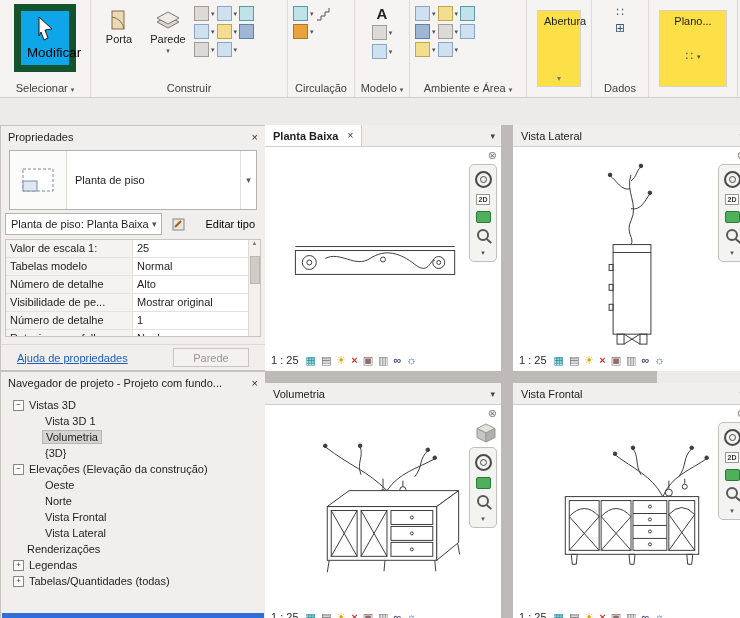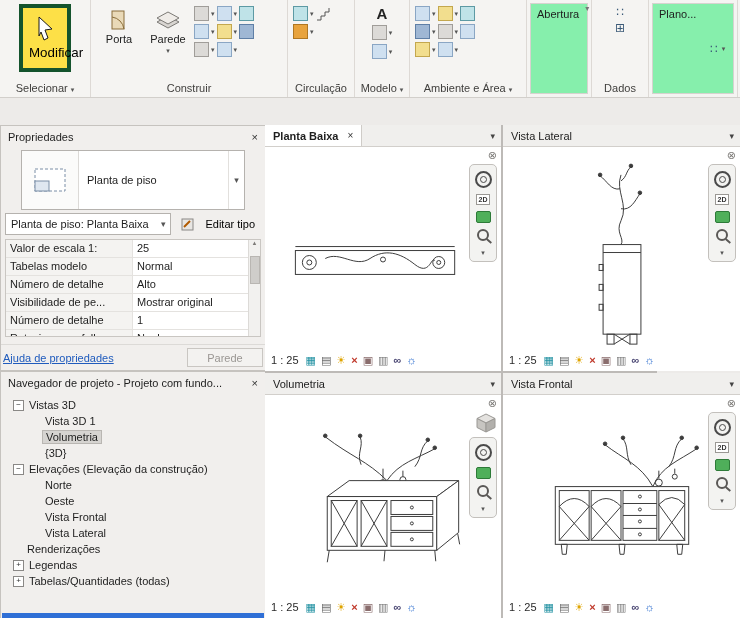--- a/index.html
+++ b/index.html
@@ -5,72 +5,72 @@
   html,body{margin:0;padding:0}
   body{width:740px;height:618px;overflow:hidden;font-family:"Liberation Sans","DejaVu Sans",sans-serif;font-size:11px;color:#1e1e1e;background:#edebe9}
   .app{position:relative;width:740px;height:618px;background:#edebe9;overflow:hidden}
 
   
   .ribbon{position:absolute;left:0;top:0;width:740px;height:97px;background:#f5f4f2;border-bottom:1px solid #d2cfcb;display:flex;align-items:stretch}
   .rp{display:flex;flex-direction:column;border-right:1px solid #ddd9d5;flex:0 0 auto}
   .rp-body{flex:1;display:flex;align-items:flex-start;gap:3px;padding:4px 5px 0}
   .rp-label{height:17px;line-height:16px;text-align:center;color:#3f3e3c;white-space:nowrap;padding:0 4px}
   .bigbtn{display:flex;flex-direction:column;align-items:center;gap:2px;width:46px;padding:4px 2px;background:transparent;border:1px solid transparent;font:inherit;color:#222;cursor:default}
-  .modify{background:#fde047;border:4px solid #14532d;width:52px;height:68px;justify-content:center}
+  .modify{background:#0ea5e9;border:7px solid #14532d;width:62px;height:68px;justify-content:center}
   .dd{font-size:7px;color:#555;line-height:1}
   .minigrid{display:flex;flex-direction:column;gap:3px;padding-top:2px}
   .minirow{display:flex;align-items:center;gap:2px}
   .mini{width:13px;height:13px;border:1px solid #8aa6c4;background:#cfe0f0;display:inline-block}
   .mini.yellow{background:#f2de8e;border-color:#c3a74e}
   .mini.gray{background:#dcdad7;border-color:#a09d99}
   .mini.orange{background:#e8a33d;border-color:#b07722}
   .mini.teal{background:#bfe3e8;border-color:#5d9aa4}
   .mini.dark{background:#9fb7d4;border-color:#5f7fa6}
   .glyph{font-size:12px;line-height:1;color:#3c5a78}
   .lettera{font-size:15px;font-weight:bold;color:#222;line-height:1}
   .stackcol{display:flex;flex-direction:column;align-items:center;gap:4px;padding-top:2px}
-  .float-panel{margin:3px;border:1px solid #d6d3cf;background:#86efac;display:flex;flex-direction:row;flex:1}
+  .float-panel{margin:10px;border:1px solid #d6d3cf;background:#fde047;display:flex;flex-direction:column;flex:1}
   .float-title{padding:4px 6px 2px;text-align:center;white-space:nowrap}
   .float-body{flex:1;display:flex;align-items:center;justify-content:center;gap:4px}
   .float-dd{text-align:center;color:#777;font-size:8px;padding-bottom:3px}
 
   
   .panelbox{position:absolute;left:0;width:264px;background:#f1efed;border:1px solid #c6c3bf;display:flex;flex-direction:column}
   .props{top:125px;height:244px}
   .browser{top:371px;height:247px}
   .phead{height:21px;display:flex;align-items:center;justify-content:space-between;padding:0 7px;flex:0 0 auto}
   .phead .x{color:#333;font-size:11px;cursor:default}
-  .typebox{margin:3px 20px;height:58px;background:#fff;border:1px solid #b5b2ae;display:flex;align-items:stretch;flex:0 0 auto}
+  .typebox{margin:3px 8px;height:58px;background:#fff;border:1px solid #b5b2ae;display:flex;align-items:stretch;flex:0 0 auto}
   .thumb{width:56px;border-right:1px solid #dcdad7;display:flex;align-items:center;justify-content:center;background:#fbfbfa}
   .tname{flex:1;display:flex;align-items:center;padding-left:8px}
   .tarrow{width:15px;display:flex;align-items:center;justify-content:center;color:#555;border-left:1px solid #e2e0dd;font-size:9px}
   .crow{display:flex;gap:4px;margin:0 4px 4px;align-items:flex-start;flex:0 0 auto}
   .combo{flex:1;height:20px;background:#fff;border:1px solid #b5b2ae;display:flex;align-items:center;justify-content:space-between;padding:0 5px}
   .combo .dd{font-size:9px}
-  .edittype{height:22px;display:flex;align-items:center;gap:11px;padding:0 5px;background:transparent;border:1px solid transparent;font:inherit;white-space:nowrap}
+  .edittype{height:22px;display:flex;align-items:center;gap:20px;padding:0 5px;background:transparent;border:1px solid transparent;font:inherit;white-space:nowrap}
   .pgrid{margin:0 4px;background:#fff;border:1px solid #c9c6c2;position:relative;height:96px;overflow:hidden;flex:0 0 auto}
   .prow{display:flex;height:17px;border-bottom:1px solid #e4e2df}
   .plabel{width:118px;padding:2px 4px;border-right:1px solid #e4e2df;background:#f4f3f1;white-space:nowrap;overflow:hidden}
   .pval{flex:1;padding:2px 4px;white-space:nowrap;overflow:hidden}
   .pscroll{position:absolute;right:0;top:0;width:11px;bottom:0;background:#f2f1ef;border-left:1px solid #dcdad7;font-size:6px;color:#7c7a77;text-align:center}
   .pthumb{position:absolute;top:16px;left:1px;width:8px;height:26px;background:#cfcdca;border:1px solid #b9b6b2}
-  .pfoot{margin-top:auto;display:flex;justify-content:space-between;align-items:center;padding:3px 2px;border-top:1px solid #dcdad7}
+  .pfoot{margin-top:auto;display:flex;justify-content:space-between;align-items:center;padding:3px 16px;border-top:1px solid #dcdad7}
   .helplink{color:#1f5bbd;text-decoration:underline;cursor:pointer}
   .applybtn{width:76px;height:19px;background:#f3f2f0;border:1px solid #c9c6c2;color:#9a9793;font:inherit}
 
   .tree{padding-top:4px;overflow:hidden;position:relative;flex:1}
   .trow{display:flex;align-items:center;height:16px;white-space:nowrap;cursor:default}
   .exp{width:9px;height:9px;border:1px solid #8a8886;background:#fff;display:inline-flex;align-items:center;justify-content:center;font-size:8px;line-height:8px;margin:0 5px 0 12px;color:#333;flex:0 0 auto}
   .l1{margin-left:26px}
   .l2{margin-left:44px}
   .sel{background:#d6d4d1;border:1px solid #b9b6b2;padding:0 3px;margin-left:41px}
   .partialrow{position:absolute;left:1px;right:1px;bottom:0;height:6px;background:#2f6fd6}
 
   
-  .views{position:absolute;left:265px;top:125px;width:392px;height:493px;display:grid;grid-template-columns:236px 237px;grid-template-rows:246px 245px;gap:2px;background:#bdbab7}
+  .views{position:absolute;left:265px;top:125px;width:392px;height:493px;display:grid;grid-template-columns:236px 237px;grid-template-rows:246px 245px;gap:12px;background:#bdbab7}
   .vp{background:#fff;position:relative;display:flex;flex-direction:column;overflow:hidden}
   .vp-bar{height:21px;background:#f0efed;border-bottom:1px solid #d2cfcb;display:flex;align-items:center;flex:0 0 auto}
   .vp-tab{height:21px;display:flex;align-items:center;gap:9px;padding:0 8px;background:#fff;border-right:1px solid #cfccc8;font-weight:bold}
   .tabx{font-size:10px;font-weight:normal;color:#333;cursor:default}
   .vp-title{padding:0 8px;color:#222}
   .vp-menu{margin-left:auto;padding-right:6px;color:#444;font-size:9px}
   .vp-canvas{flex:1;position:relative;background:#fff}
   .draw{position:absolute;inset:0;width:100%;height:100%}
   .vp-nav{position:absolute;top:3px;right:4px;display:flex;flex-direction:column;align-items:flex-end;gap:3px}
   .nav-x{color:#7c7a77;font-size:11px;line-height:1}
@@ -329,24 +329,24 @@
           <span class="sel">Volumetria</span>
         </div>
       <div class="trow">
           <span class="l2">{3D}</span>
         </div>
       <div class="trow">
           <span class="exp">−</span>
           <span>Elevações (Elevação da construção)</span>
         </div>
       <div class="trow">
+          <span class="l2">Oeste</span>
+        </div>
+      <div class="trow">
           <span class="l2">Norte</span>
-        </div>
-      <div class="trow">
-          <span class="l2">Oeste</span>
         </div>
       <div class="trow">
           <span class="l2">Vista Frontal</span>
         </div>
       <div class="trow">
           <span class="l2">Vista Lateral</span>
         </div>
       <div class="trow">
           <span class="l1">Renderizações</span>
         </div>

